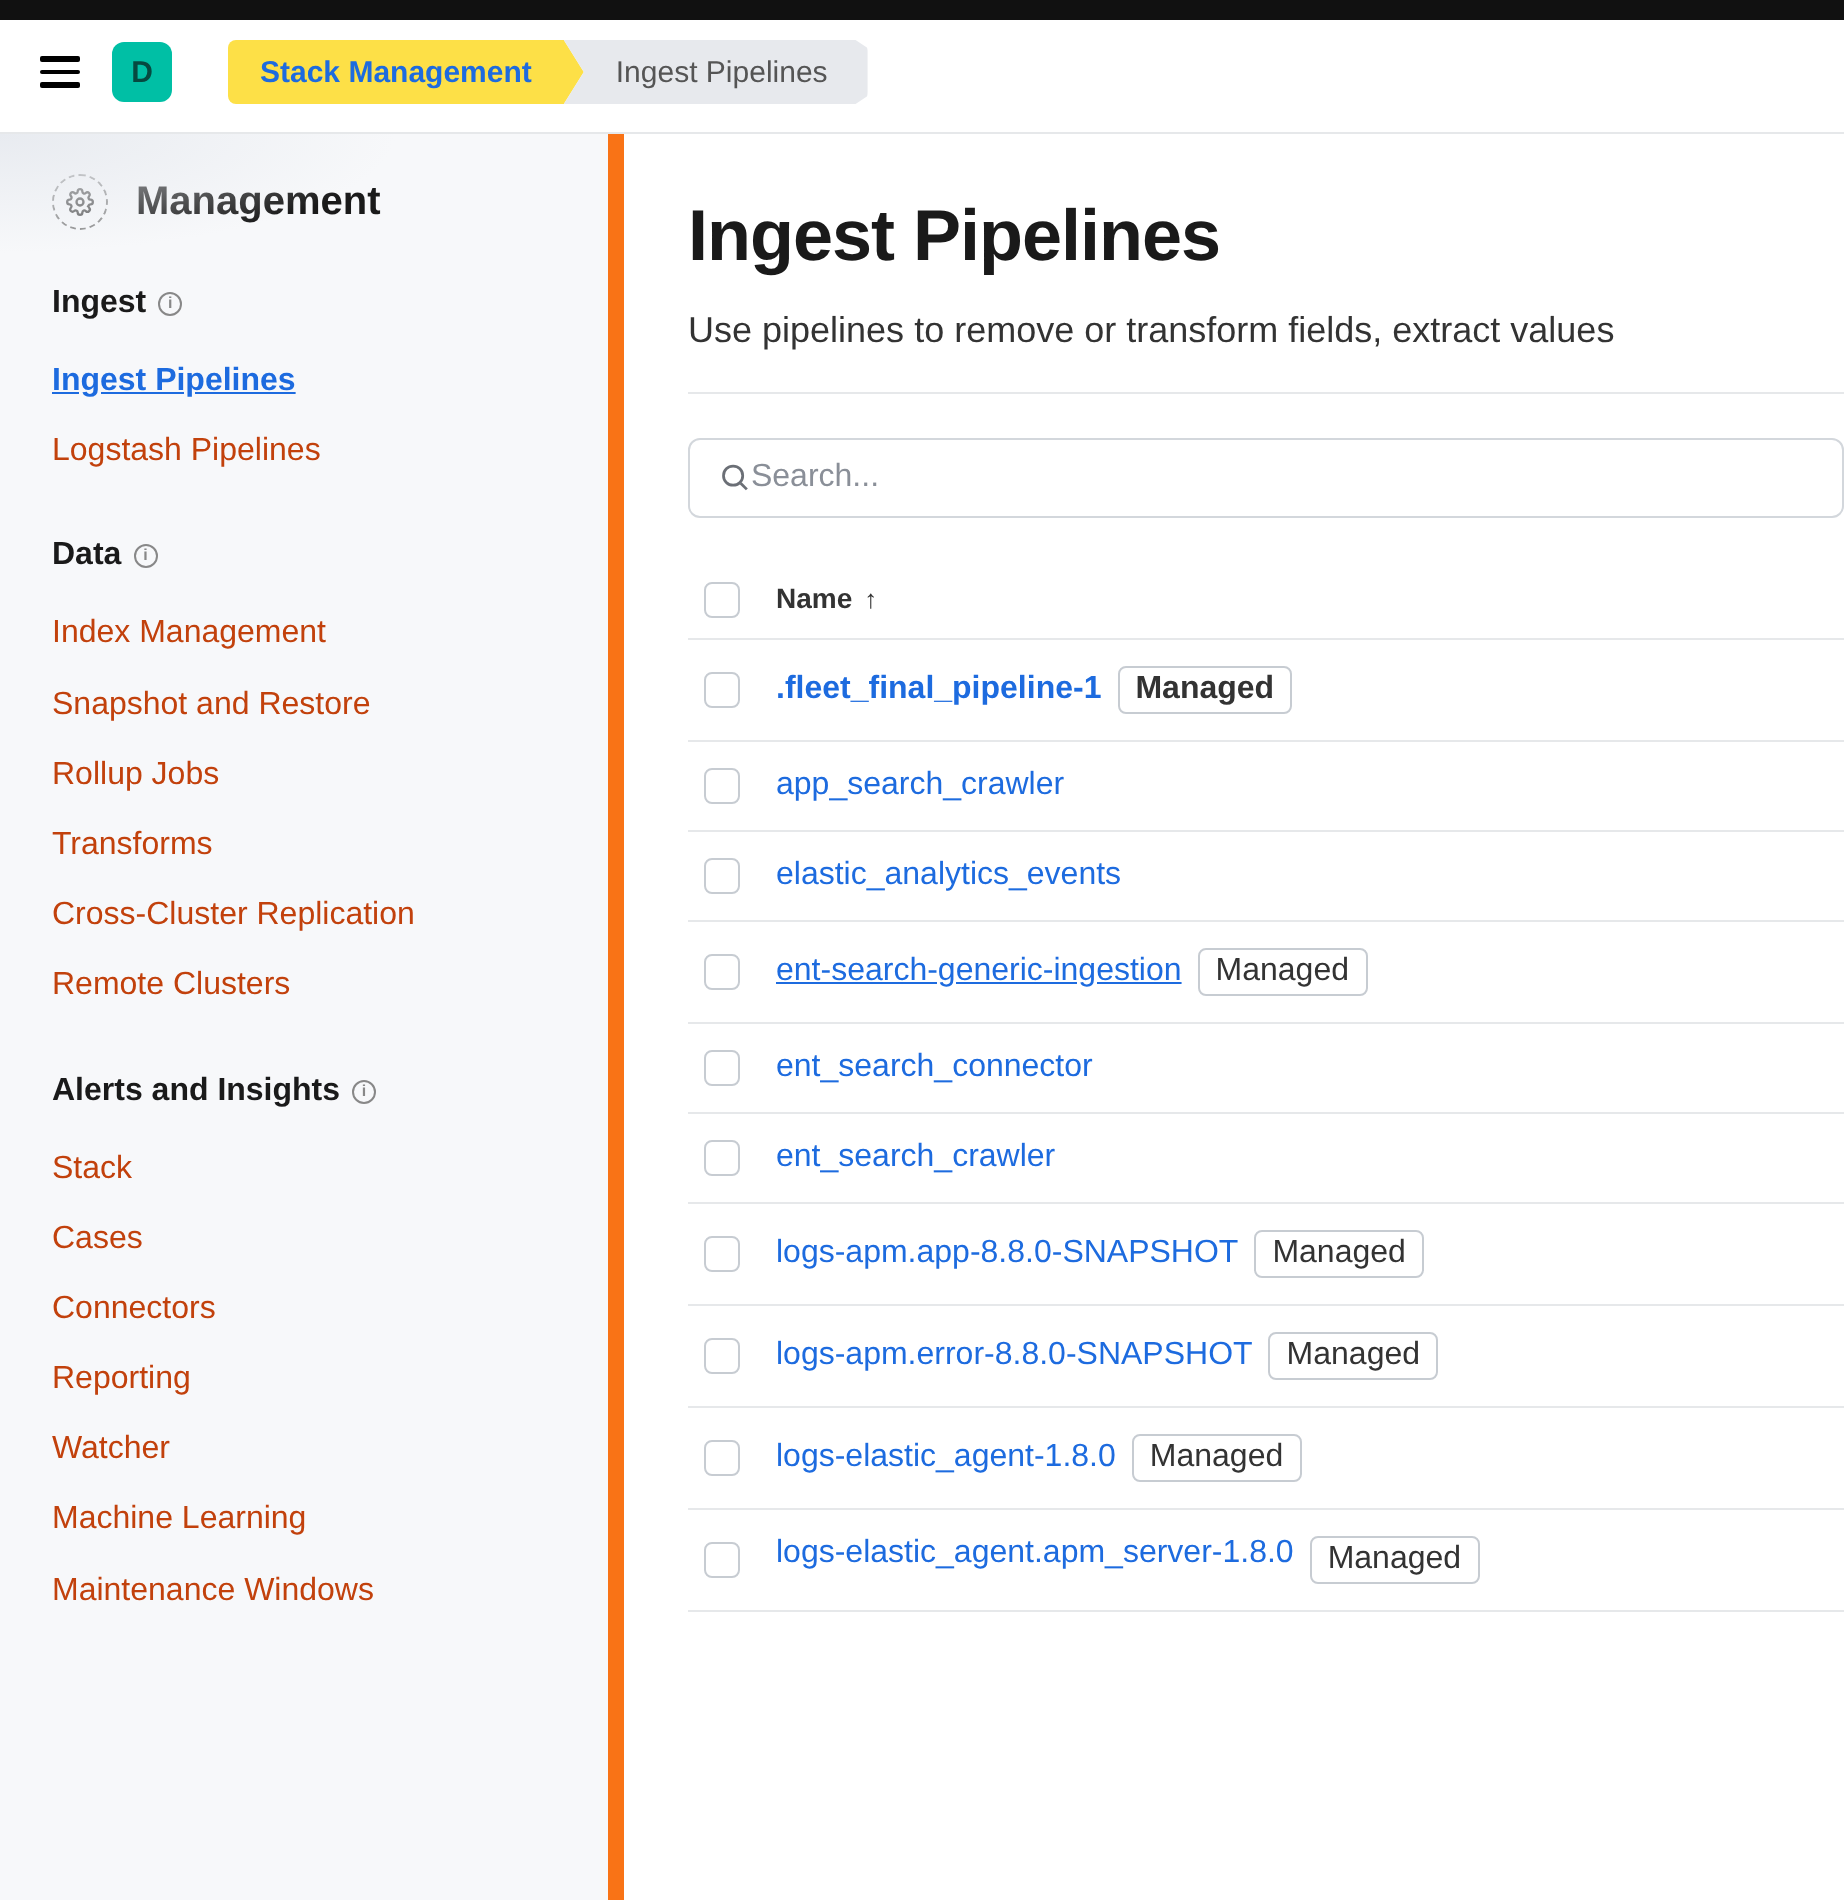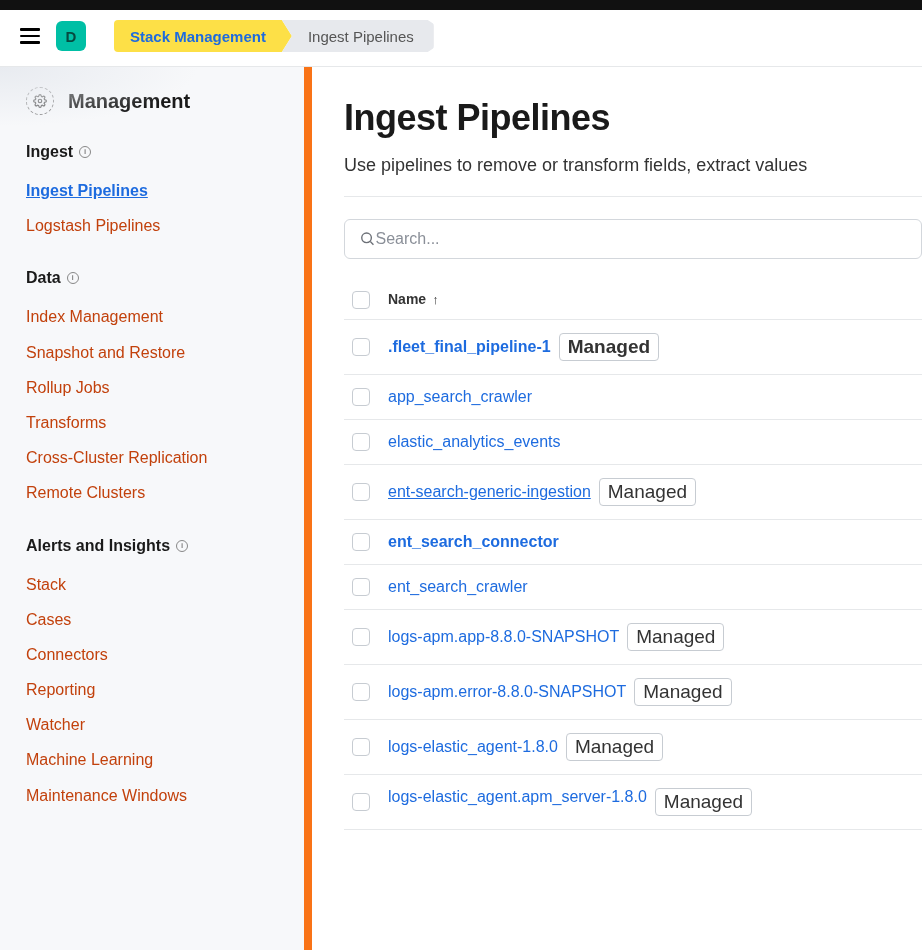--- a/index.html
+++ b/index.html
@@ -221,21 +221,21 @@
     .row-link {
       color: #1d6bdf;
       font-size: 16px;
       cursor: pointer;
     }
     .row-link.underline { text-decoration: underline; }
     .badge {
       border: 1px solid #c7ccd2;
       border-radius: 4px;
       padding: 2px 8px;
-      font-size: 19px;
+      font-size: 16px;
       color: #333;
       margin-left: 8px;
     }
   </style>
 </head>
 <body>
 
 <div class="topbar-black"></div>
 
 <div class="header">
@@ -345,21 +345,21 @@
         </div>
         <div class="row">
           <div class="chk"></div>
           <div style="display: flex; align-items: center;">
             <span class="row-link underline">ent-search-generic-ingestion</span>
             <span class="badge">Managed</span>
           </div>
         </div>
         <div class="row">
           <div class="chk"></div>
-          <div style="display: flex; align-items: flex-end; font-weight: bold;">
+          <div style="display: flex; align-items: flex-end;">
             <span class="row-link">ent_search_connector</span>
           </div>
         </div>
         <div class="row">
           <div class="chk"></div>
           <div style="display: flex; align-items: center;">
             <span class="row-link">ent_search_crawler</span>
           </div>
         </div>
         <div class="row">

